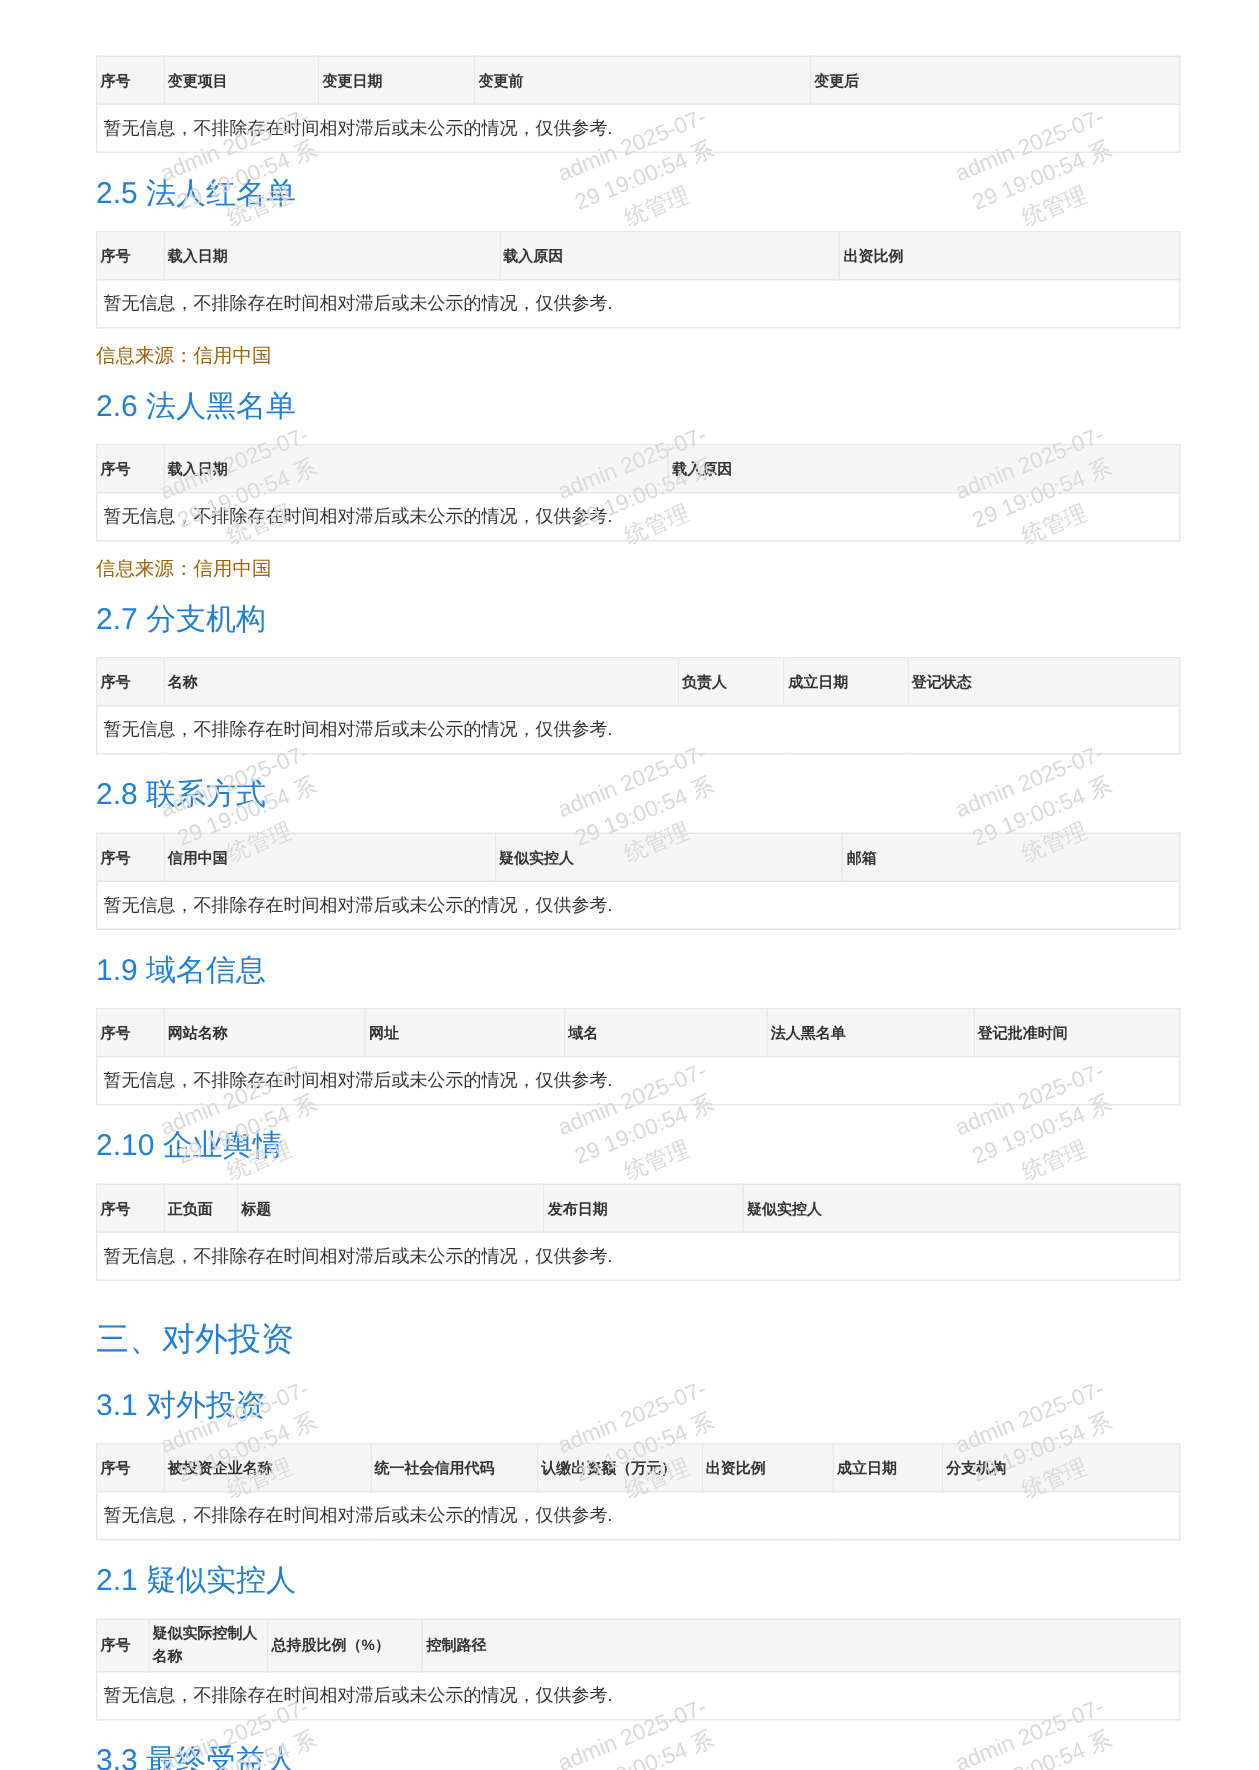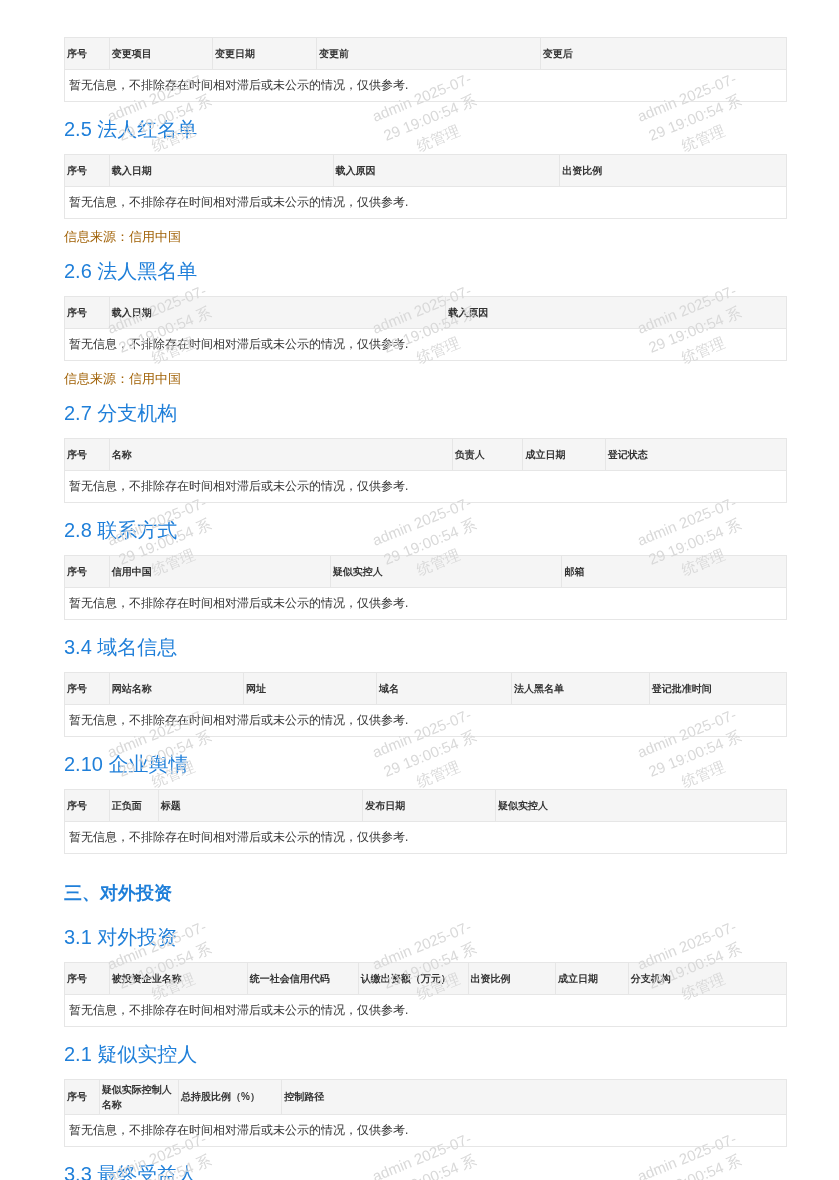--- a/index.html
+++ b/index.html
@@ -54,22 +54,22 @@
     padding: 2px 4px;
   }
   h3.sec {
     font-size: 20px;
     font-weight: 400;
     color: var(--accent);
     margin: 18px 0 16px 0;
     line-height: 18px;
   }
   h2.chapter {
-    font-size: 18px;
-    font-weight: 700;
+    font-size: 22px;
+    font-weight: 400;
     color: var(--accent);
     margin: 28px 0 6px 0;
     line-height: 22px;
   }
   p.source {
     font-size: 13px;
     color: #a16207;
     margin: 10px 0 0 0;
     line-height: 15px;
   }
@@ -265,21 +265,21 @@
       <th>邮箱</th>
     </tr>
       </thead>
     <tbody>
         <tr>
       <td class="empty" colspan="4">暂无信息，不排除存在时间相对滞后或未公示的情况，仅供参考.</td>
     </tr>
       </tbody>
   </table>
 
-  <h3 class="sec">3.4 域名信息</h3>
+  <h3 class="sec">1.9 域名信息</h3>
   <table class="tbl">
     <colgroup>
         <col style="width:6.2%">
         <col style="width:18.6%">
         <col style="width:18.4%">
         <col style="width:18.7%">
         <col style="width:19.1%">
         <col style="width:19.0%">
       </colgroup>
     <thead>

